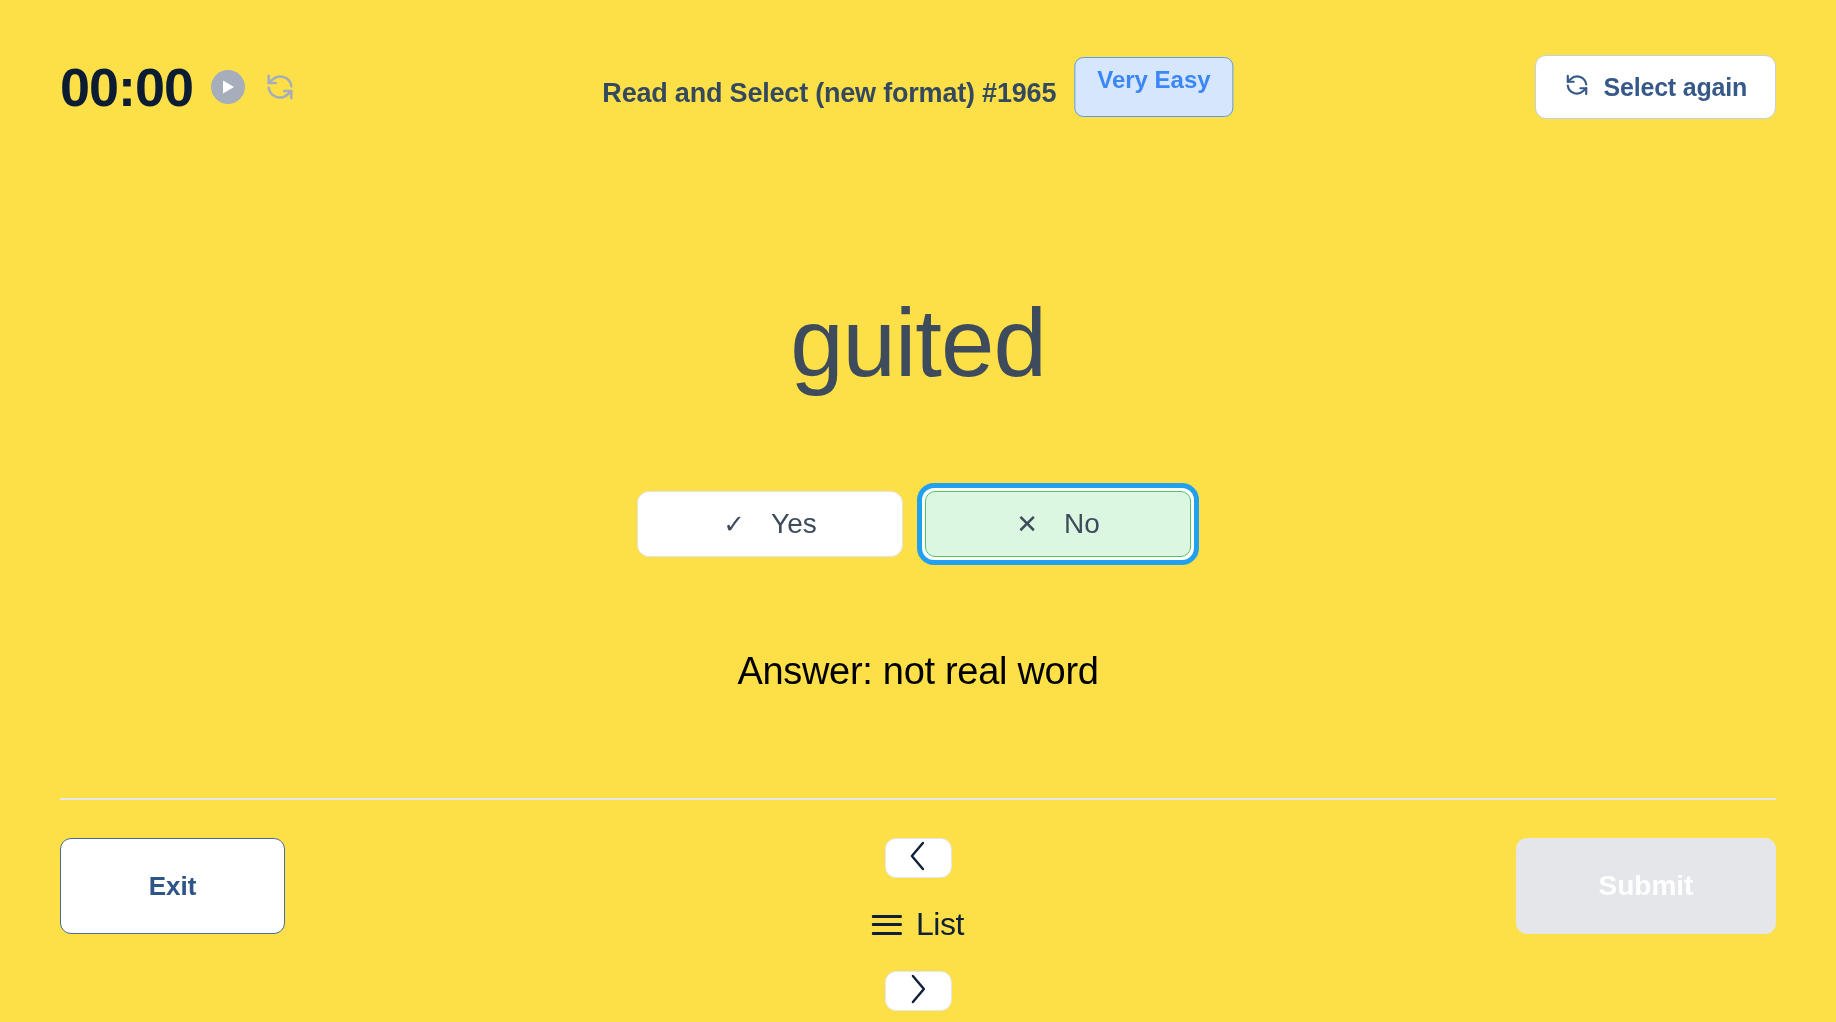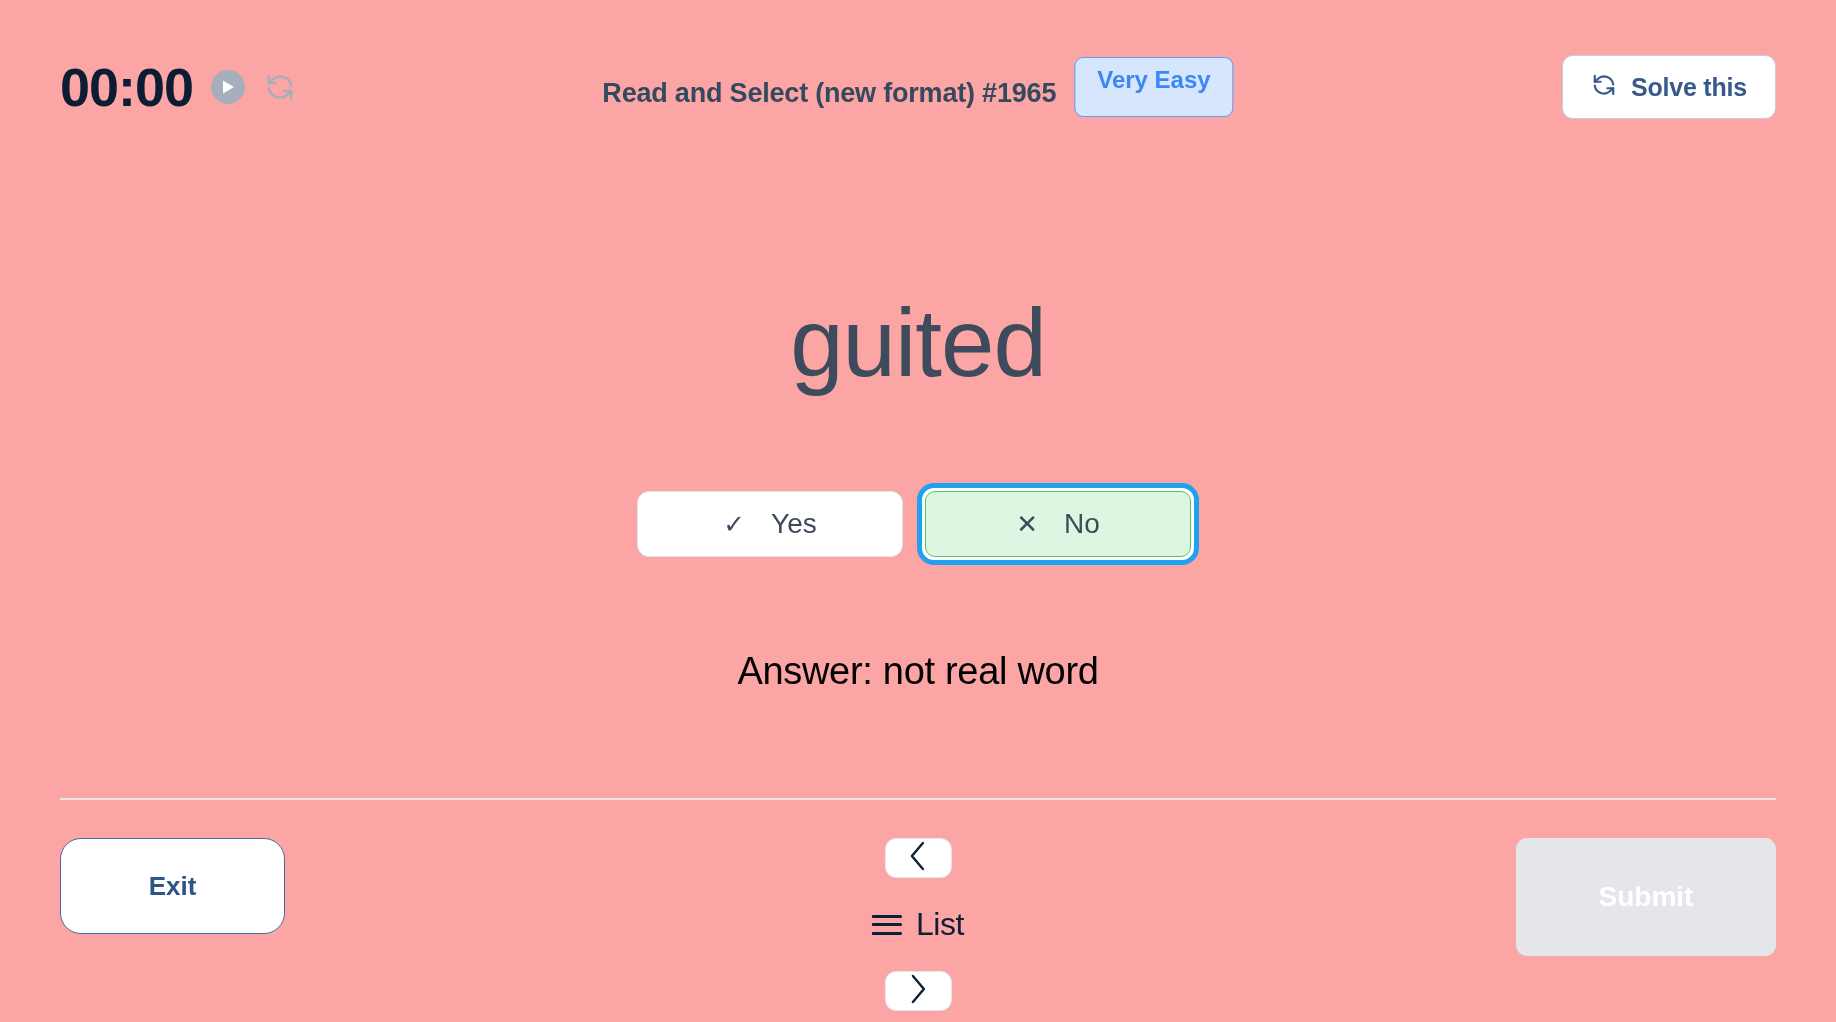--- a/index.html
+++ b/index.html
@@ -9,21 +9,21 @@
     height: 1022px;
     background: #ffffff;
     font-family: "Liberation Sans", sans-serif;
     overflow: hidden;
   }
 
   .page {
     position: relative;
     width: 1836px;
     height: 1022px;
-    background: #fca5a5;
+    background: #fde047;
   }
 
   
   .header {
     position: absolute;
     top: 52px;
     left: 0;
     width: 1836px;
     height: 70px;
   }
@@ -223,21 +223,21 @@
   }
 
   .exit-btn {
     position: absolute;
     left: 60px;
     top: 0;
     width: 225px;
     height: 96px;
     background: #ffffff;
     border: 1px solid #4a6a9b;
-    border-radius: 21px;
+    border-radius: 11px;
     font-size: 26px;
     font-weight: bold;
     color: #2f5486;
     display: flex;
     align-items: center;
     justify-content: center;
     cursor: pointer;
   }
 
   .nav-group {
@@ -291,21 +291,21 @@
     font-size: 32px;
     color: #0f1f38;
     letter-spacing: -0.4px;
   }
 
   .submit-btn {
     position: absolute;
     right: 60px;
     top: 0;
     width: 260px;
-    height: 118px;
+    height: 96px;
     background: #e4e6ea;
     border: none;
     border-radius: 11px;
     font-size: 28px;
     font-weight: bold;
     color: #ffffff;
     font-family: "Liberation Sans", sans-serif;
     display: flex;
     align-items: center;
     justify-content: center;
@@ -345,21 +345,21 @@
 
     <div class="solve-again-btn">
       <span>
         <svg width="26" height="26" viewBox="0 0 24 24" fill="none" stroke="#37598a" stroke-width="2" stroke-linecap="round" stroke-linejoin="round" aria-hidden="true">
           <path d="M20.5 11.5a8.5 8.5 0 0 0-14.2-5.1L3.5 9"></path>
           <polyline points="3.5,3.6 3.5,9 8.9,9"></polyline>
           <path d="M3.5 12.5a8.5 8.5 0 0 0 14.2 5.1l2.8-2.6"></path>
           <polyline points="20.5,20.4 20.5,15 15.1,15"></polyline>
         </svg>
       </span>
-      <span class="solve-again-label">Solve this</span>
+      <span class="solve-again-label">Select again</span>
     </div>
   </div>
 
 
   <div class="word-display">guited</div>
 
   <div class="choices">
 
     <div class="choice-btn">
       <span class="glyph">✓</span>

